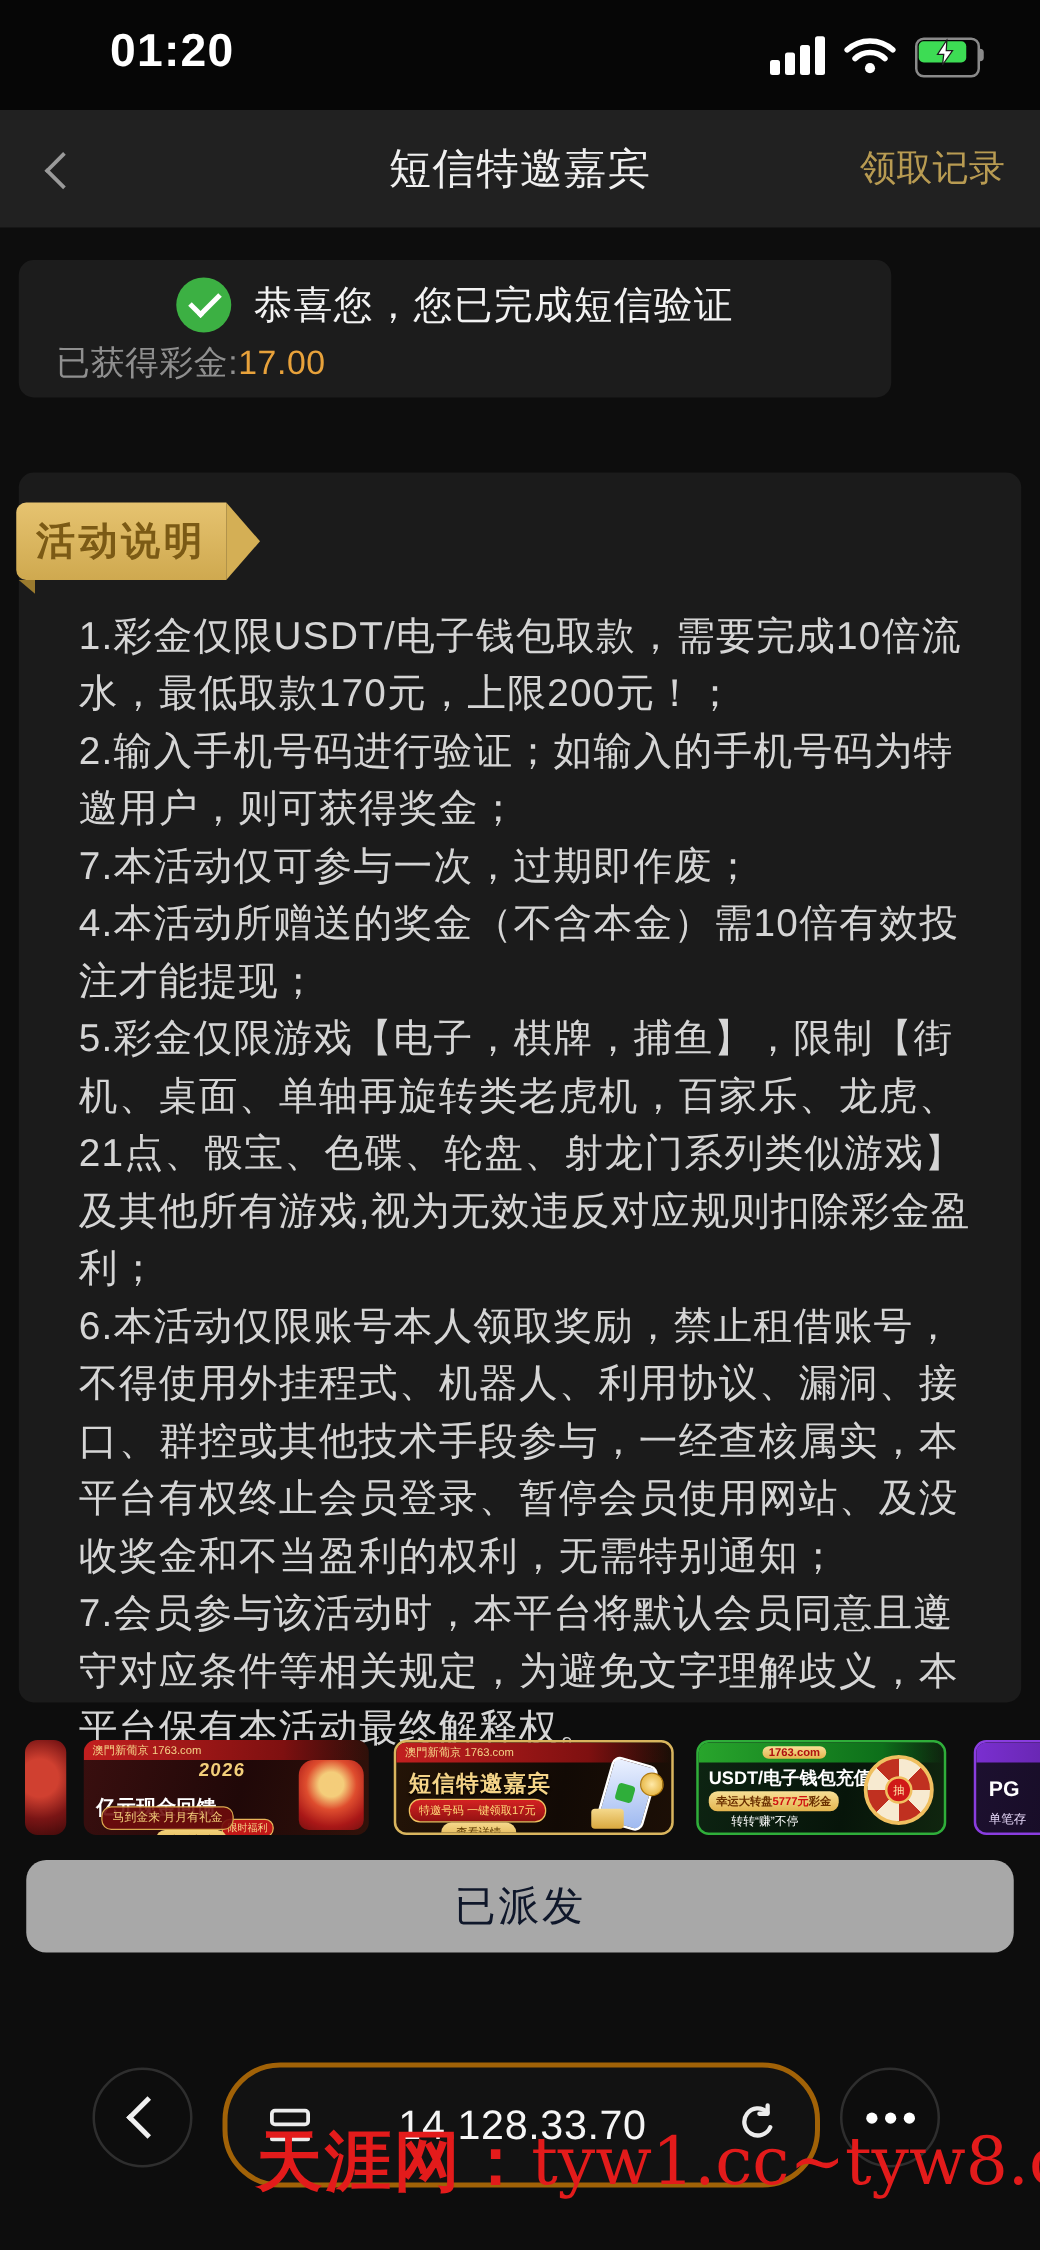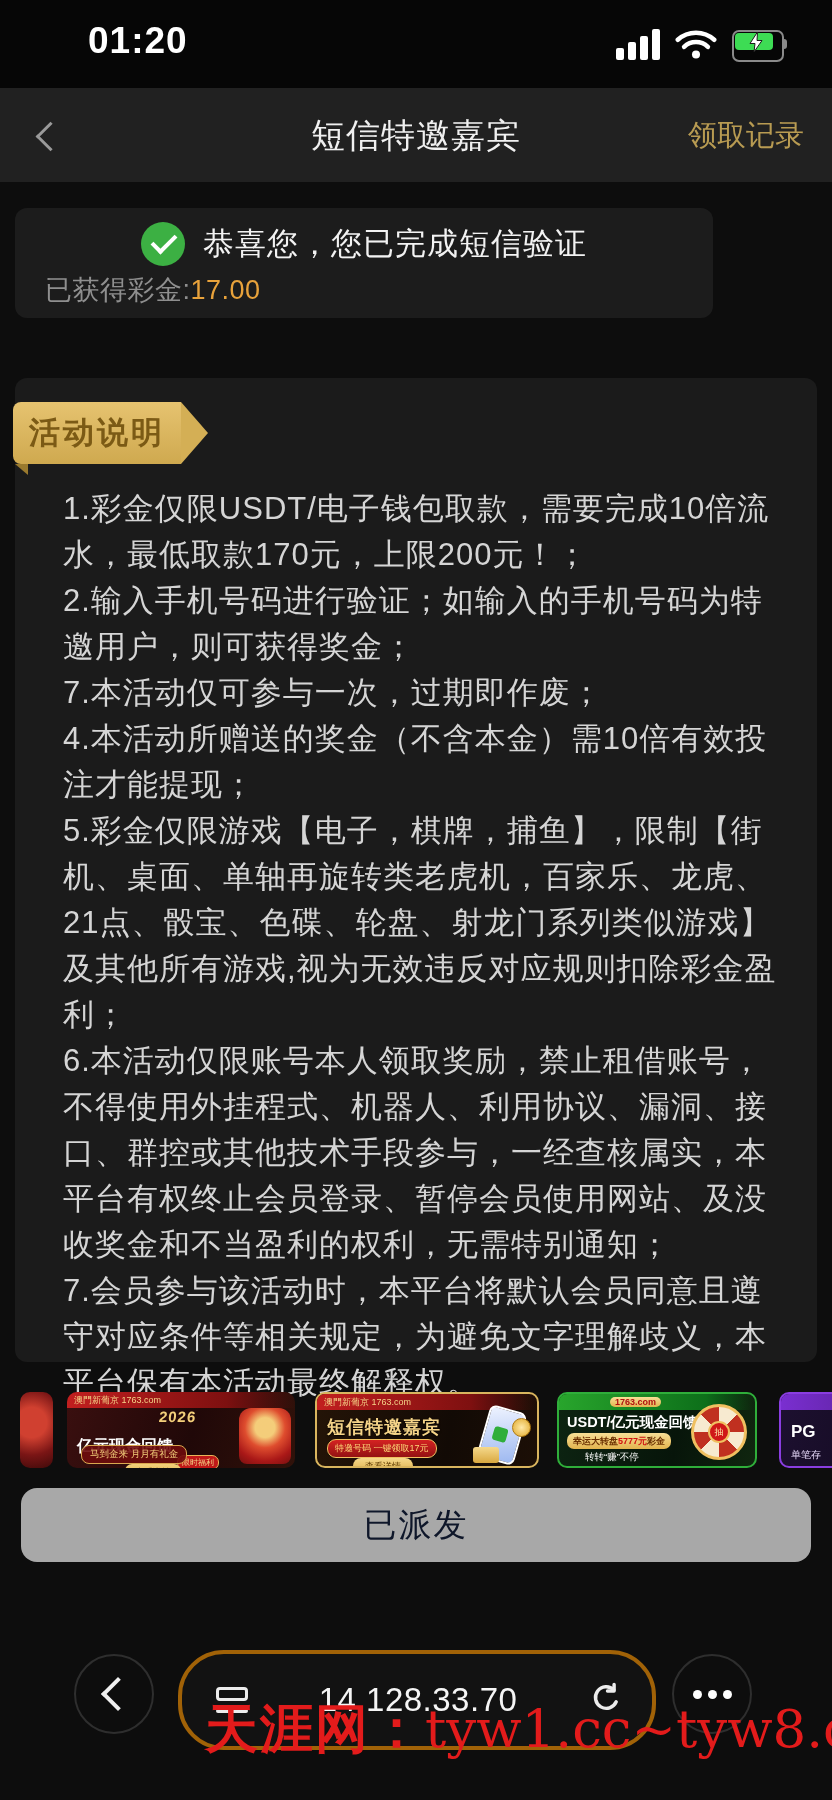--- a/index.html
+++ b/index.html
@@ -223,21 +223,21 @@
       <div class="b2-btn">查看详情</div>
       <div class="b2-phone"></div>
       <div class="b2-coin"></div>
       <div class="b2-env"></div>
     </div>
 
     <div class="banner b3">
       <div class="strip strip-green">
         <span class="logo-chip">1763.com</span>
       </div>
-      <div class="b3-title">USDT/亿元现金回馈</div>
+      <div class="b3-title">USDT/电子钱包充值</div>
       <div class="b3-pill">
         <span>幸运大转盘</span><span class="red">5777元</span><span>彩金</span>
       </div>
       <div class="b3-sub">转转“赚”不停</div>
       <div class="b3-btn">查看详情</div>
       <div class="b3-wheel">
         <div class="b3-wheel-center">抽</div>
       </div>
     </div>
 

